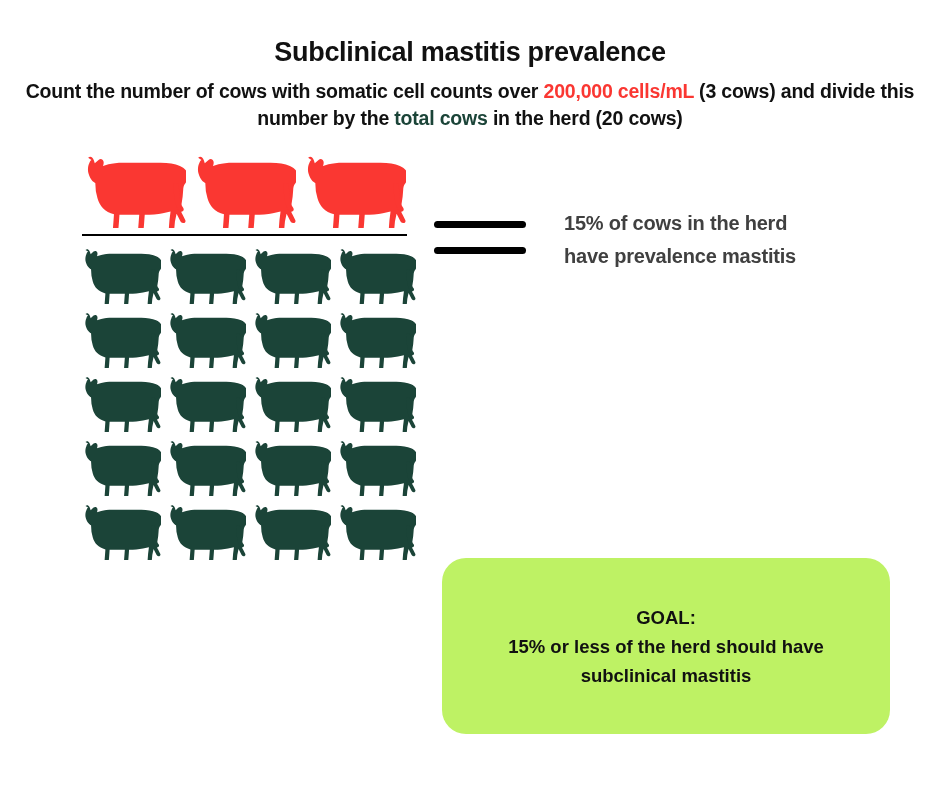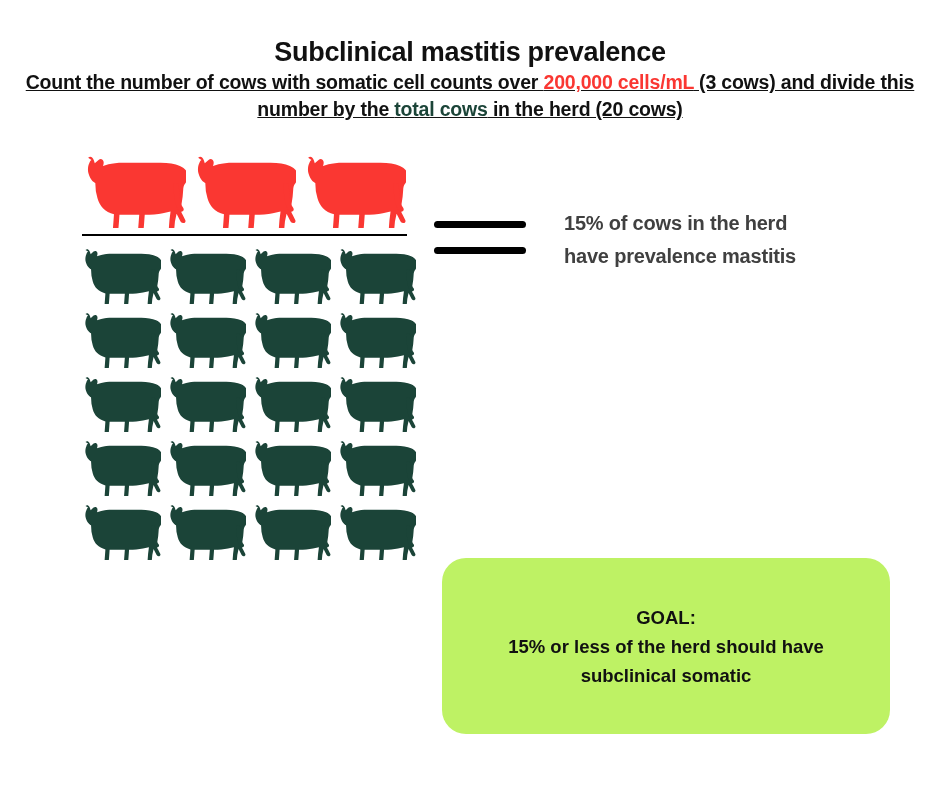--- a/index.html
+++ b/index.html
@@ -31,27 +31,27 @@
   .title {
     font-size: 27px;
     font-weight: bold;
     color: #111111;
     letter-spacing: -0.3px;
     line-height: 34px;
     margin-top: 15px;
   }
 
   .subtitle {
+    margin-top: 9px;
     font-size: 19.5px;
     font-weight: bold;
     color: #111111;
     line-height: 27px;
     padding: 0 6px;
     letter-spacing: -0.2px;
-    text-decoration: underline;
   }
 
   .hl-red   { color: #FA3732; }
   .hl-green { color: #1B4438; }
 
   
   .fraction {
     position: absolute;
     left: 76px;
     top: 150px;
@@ -325,16 +325,16 @@
   </div>
 
   <div class="result">
     <div>15% of cows in the herd</div>
     <div>have prevalence mastitis</div>
   </div>
 
   <div class="goal-box">
     <div class="goal-label">GOAL:</div>
     <div class="goal-text">15% or less of the herd should have</div>
-    <div class="goal-text">subclinical somatic</div>
+    <div class="goal-text">subclinical mastitis</div>
   </div>
 
 </div>
 
 </body></html>

